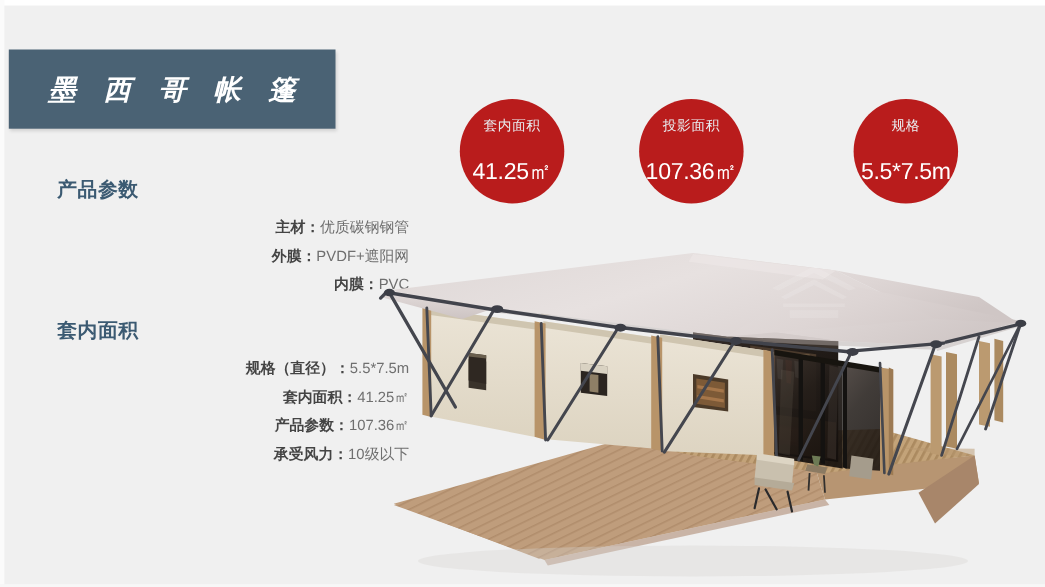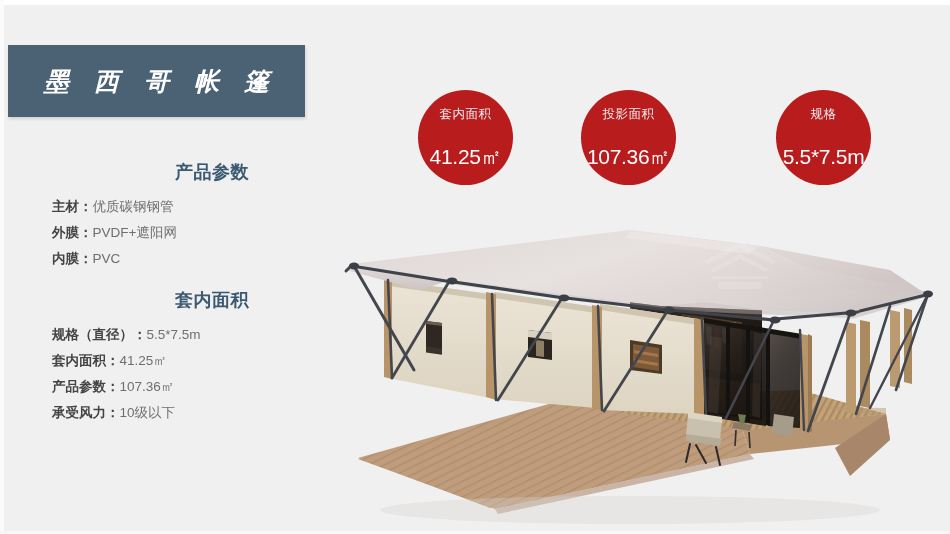--- a/index.html
+++ b/index.html
@@ -66,26 +66,26 @@
     top: 163px;
     width: 320px;
   }
   .section-heading {
     color: #3b5a72;
     font-size: 18px;
     font-weight: bold;
     letter-spacing: 0.5px;
     margin: 0 0 11px 0;
     line-height: 1.1;
-    text-align: center;
   }
   .spec-list {
     margin: 0;
     padding: 0;
     list-style: none;
+    text-align: right;
   }
   .spec-row {
     font-size: 13.5px;
     line-height: 26px;
     white-space: nowrap;
     color: #6e6e6e;
   }
   .spec-label {
     color: #444444;
     font-weight: bold;

